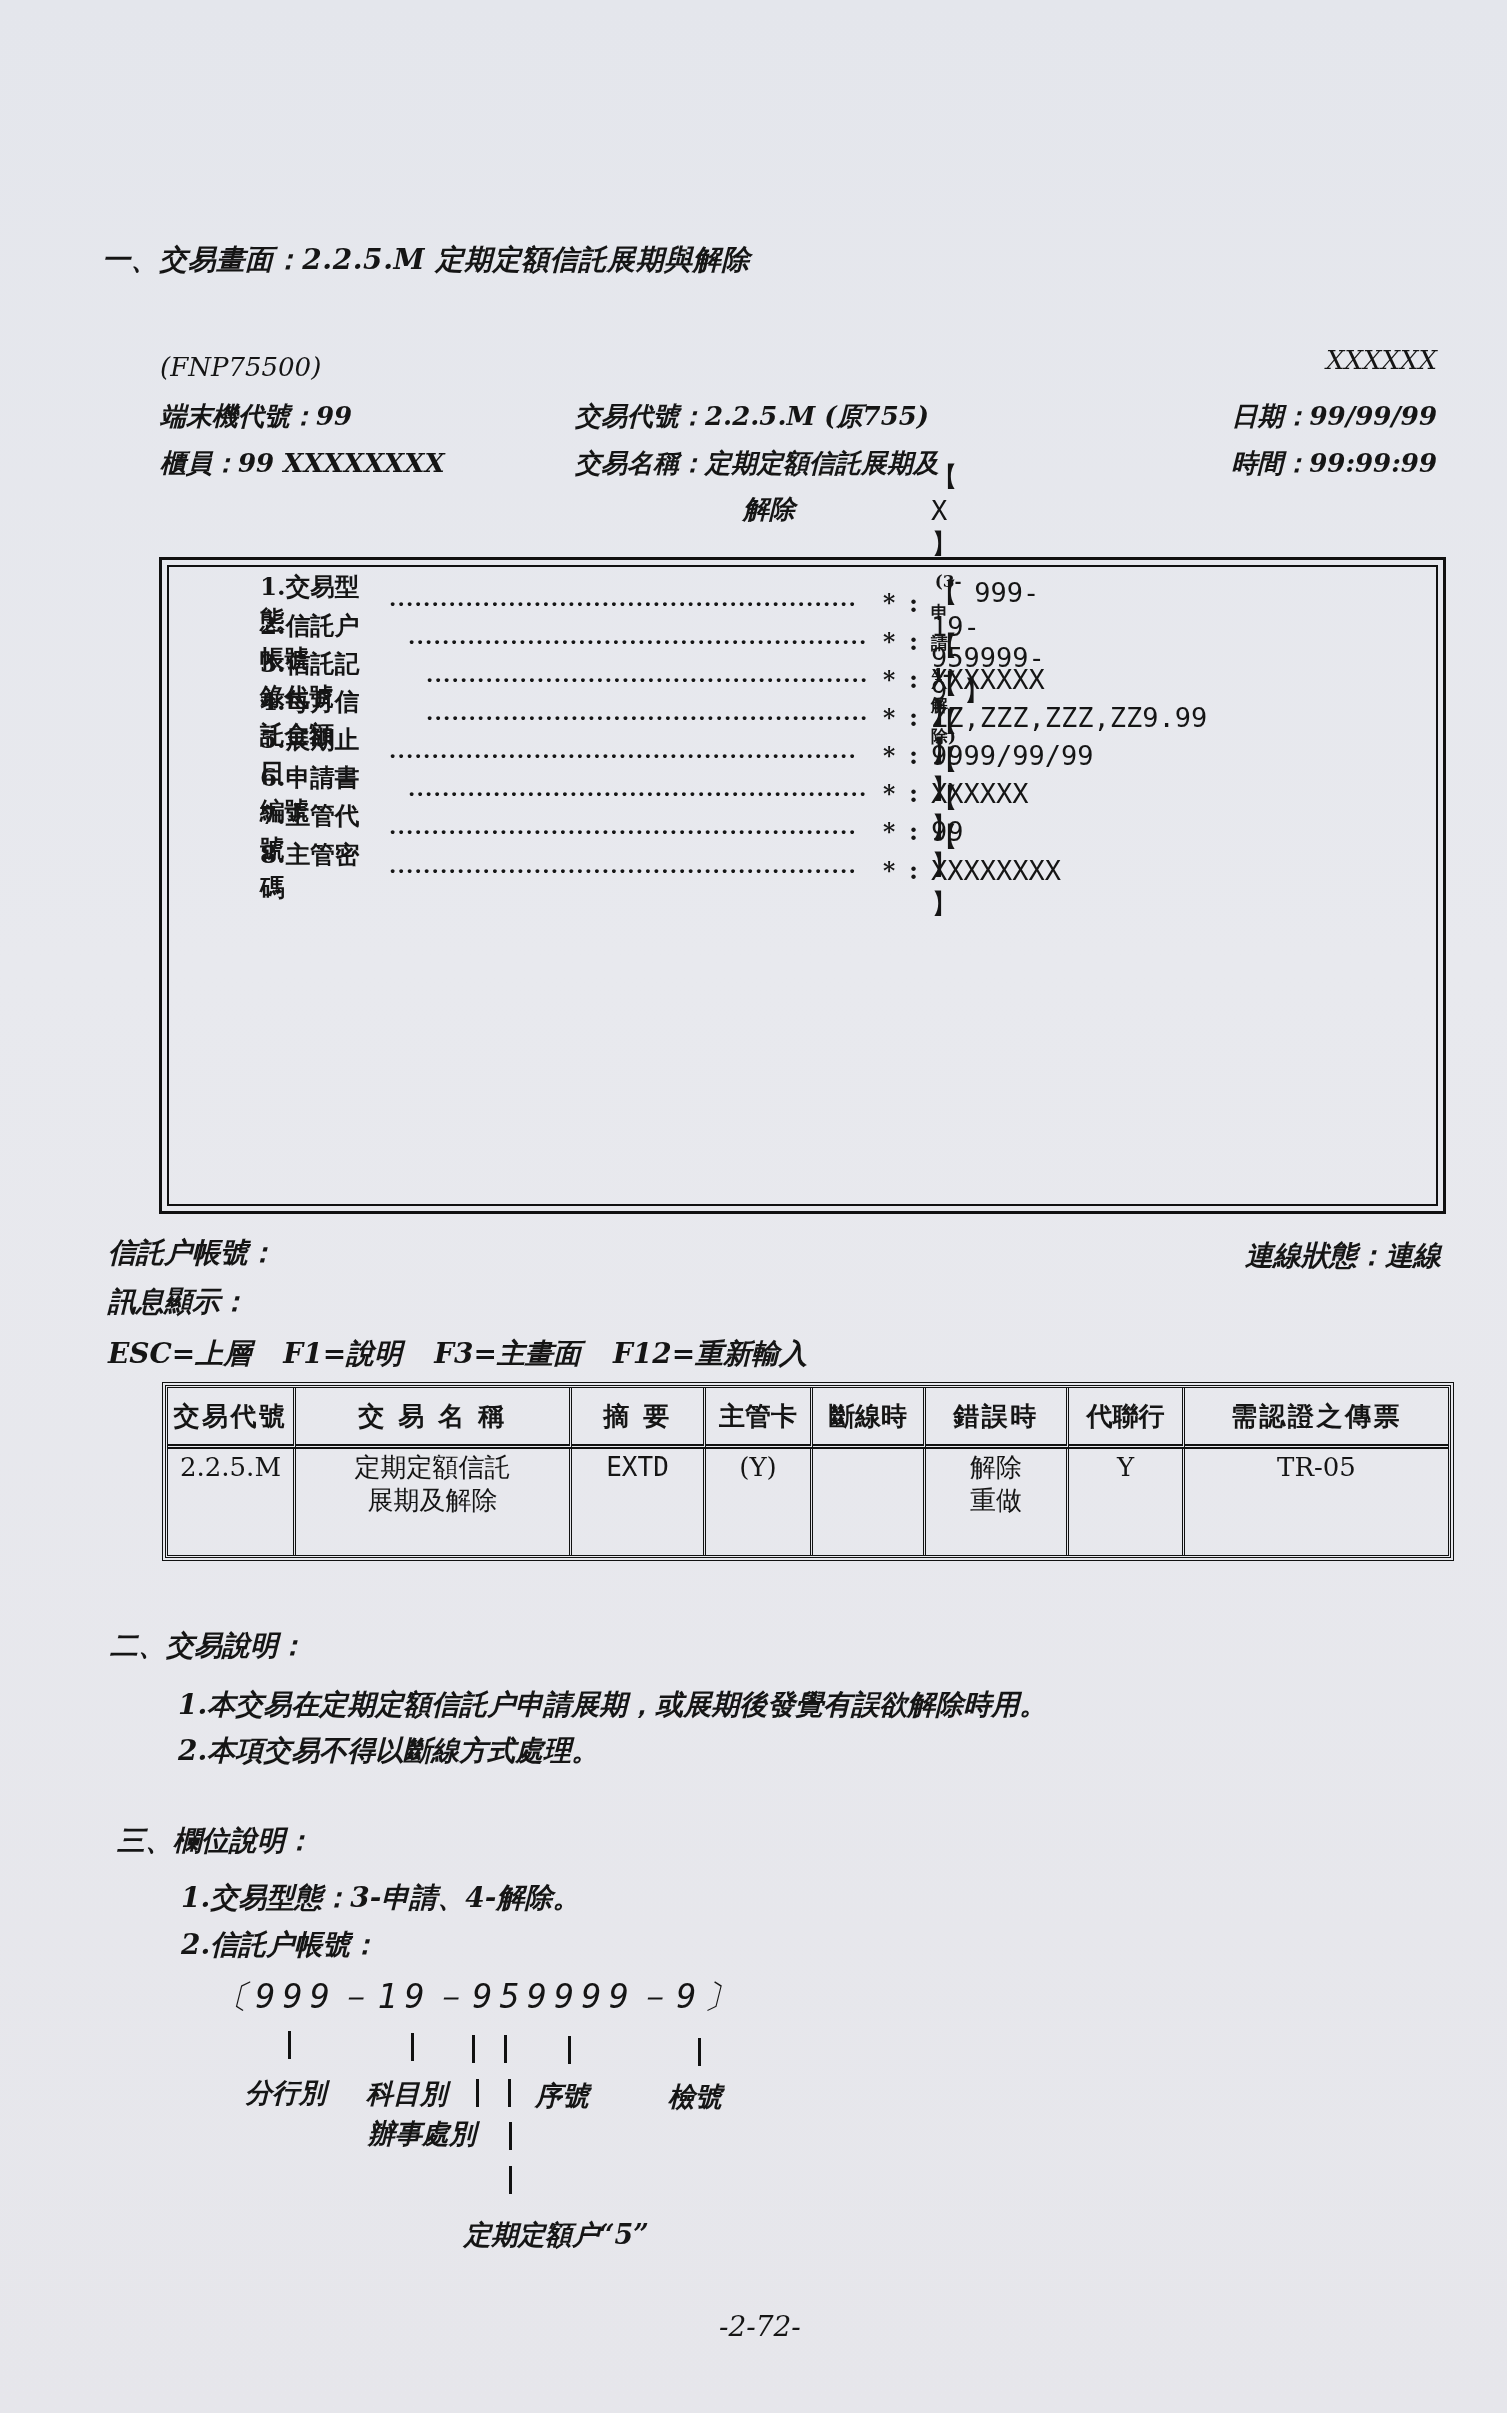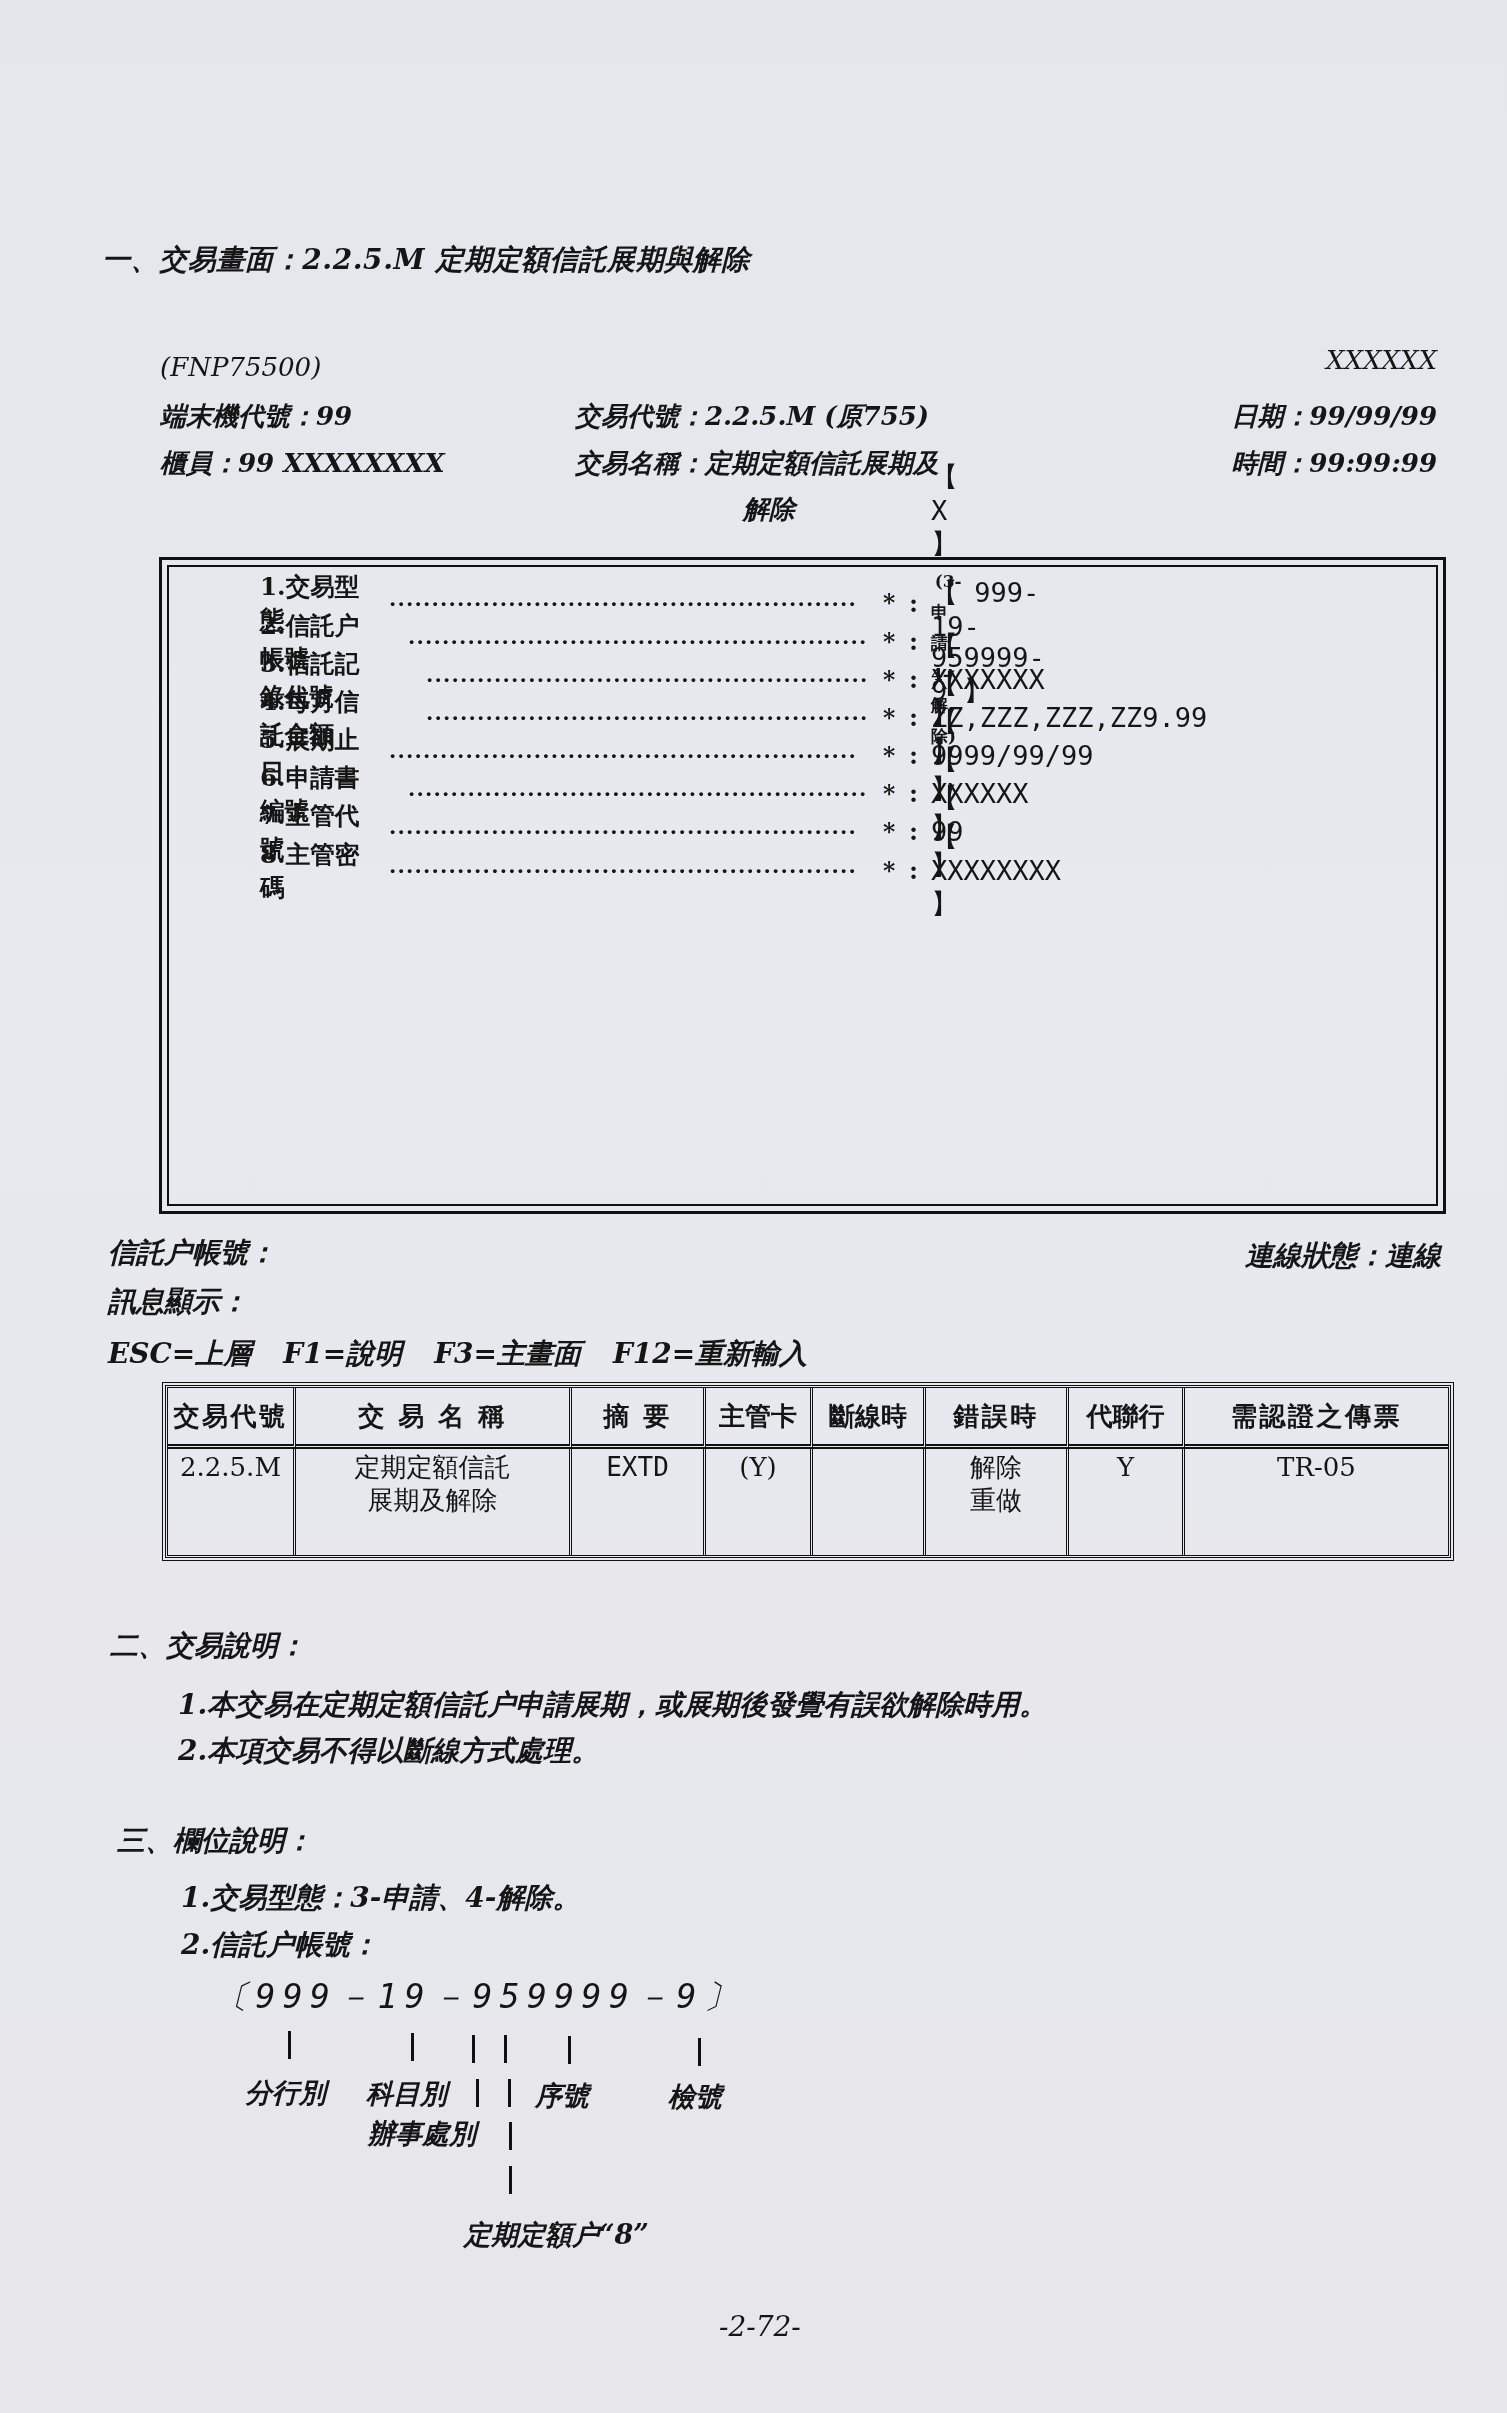--- a/index.html
+++ b/index.html
@@ -182,16 +182,16 @@
 <div class="vline" style="left:476px; top:2079px; height:28px;"></div>
 <div class="vline" style="left:508px; top:2079px; height:28px;"></div>
 <div class="vline" style="left:509px; top:2122px; height:28px;"></div>
 <div class="vline" style="left:509px; top:2166px; height:28px;"></div>
 
 <div class="abs diag-label" style="left:245px; top:2075px;">分行別</div>
 <div class="abs diag-label" style="left:366px; top:2076px;">科目別</div>
 <div class="abs diag-label" style="left:535px; top:2078px;">序號</div>
 <div class="abs diag-label" style="left:668px; top:2079px;">檢號</div>
 <div class="abs diag-label" style="left:368px; top:2116px;">辦事處別</div>
-<div class="abs diag-label" style="left:464px; top:2217px;">定期定額户“8”</div>
+<div class="abs diag-label" style="left:464px; top:2217px;">定期定額户“5”</div>
 
 <div class="abs page-no">-2-72-</div>
 
 
 </body></html>

